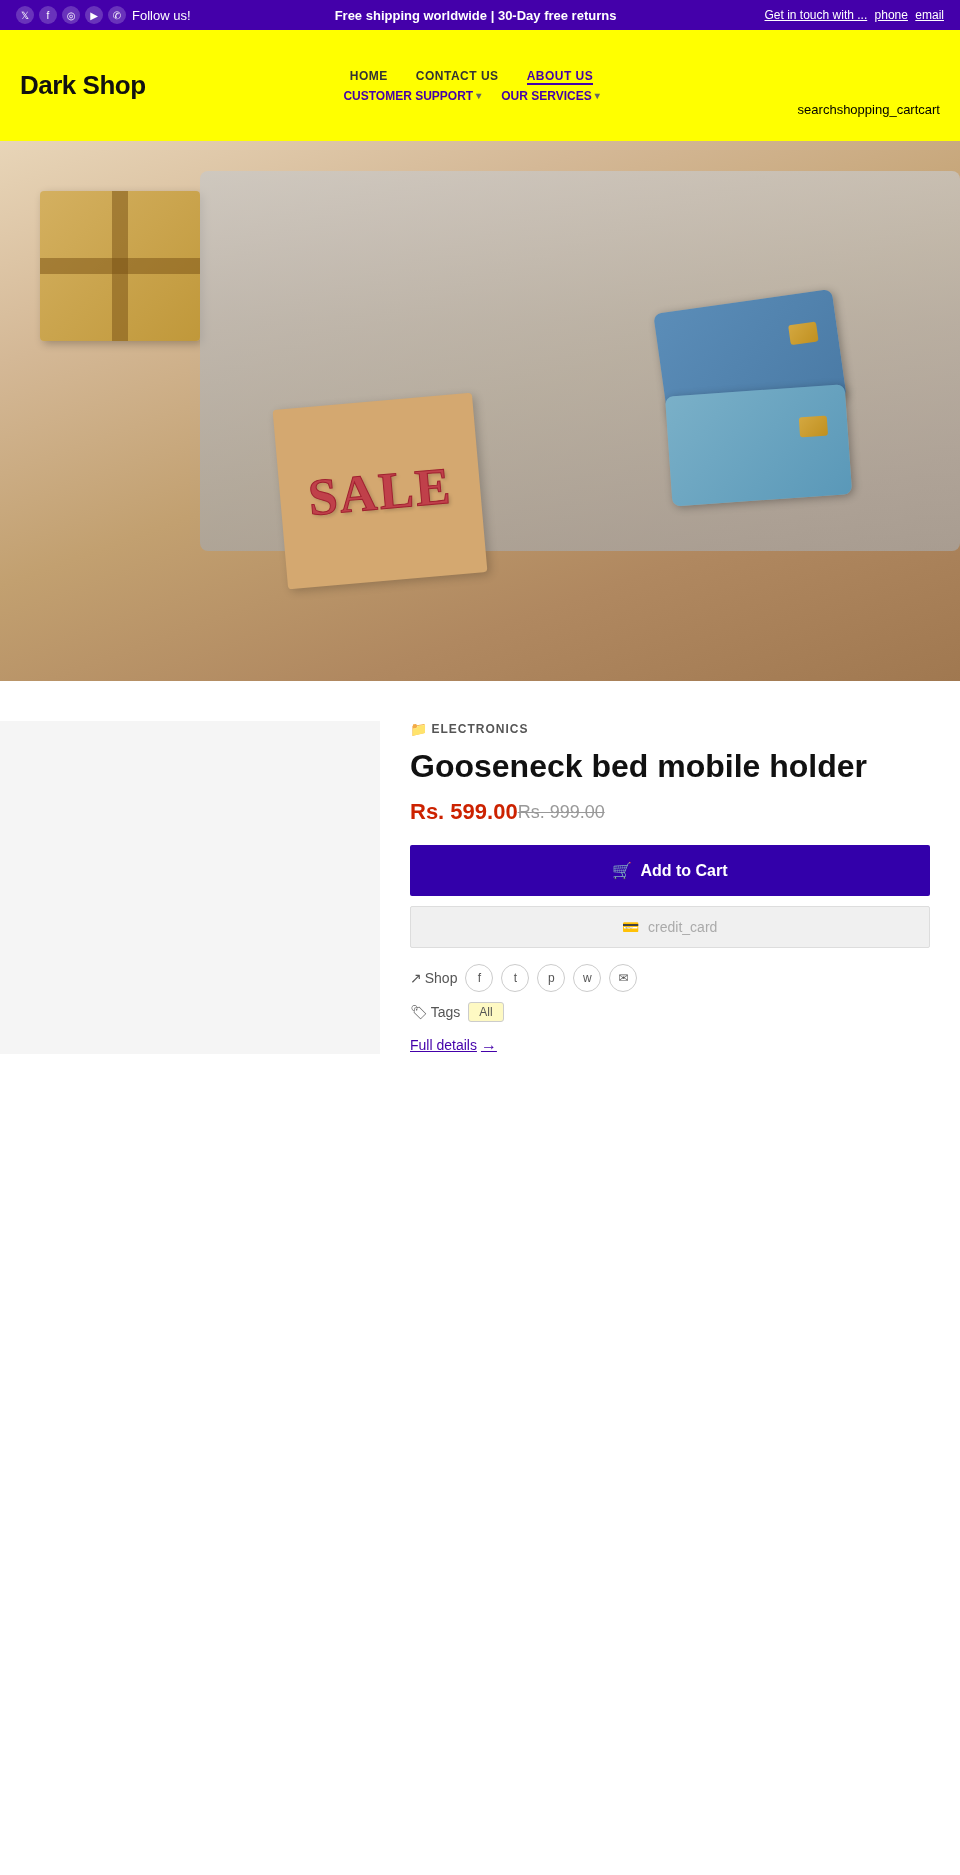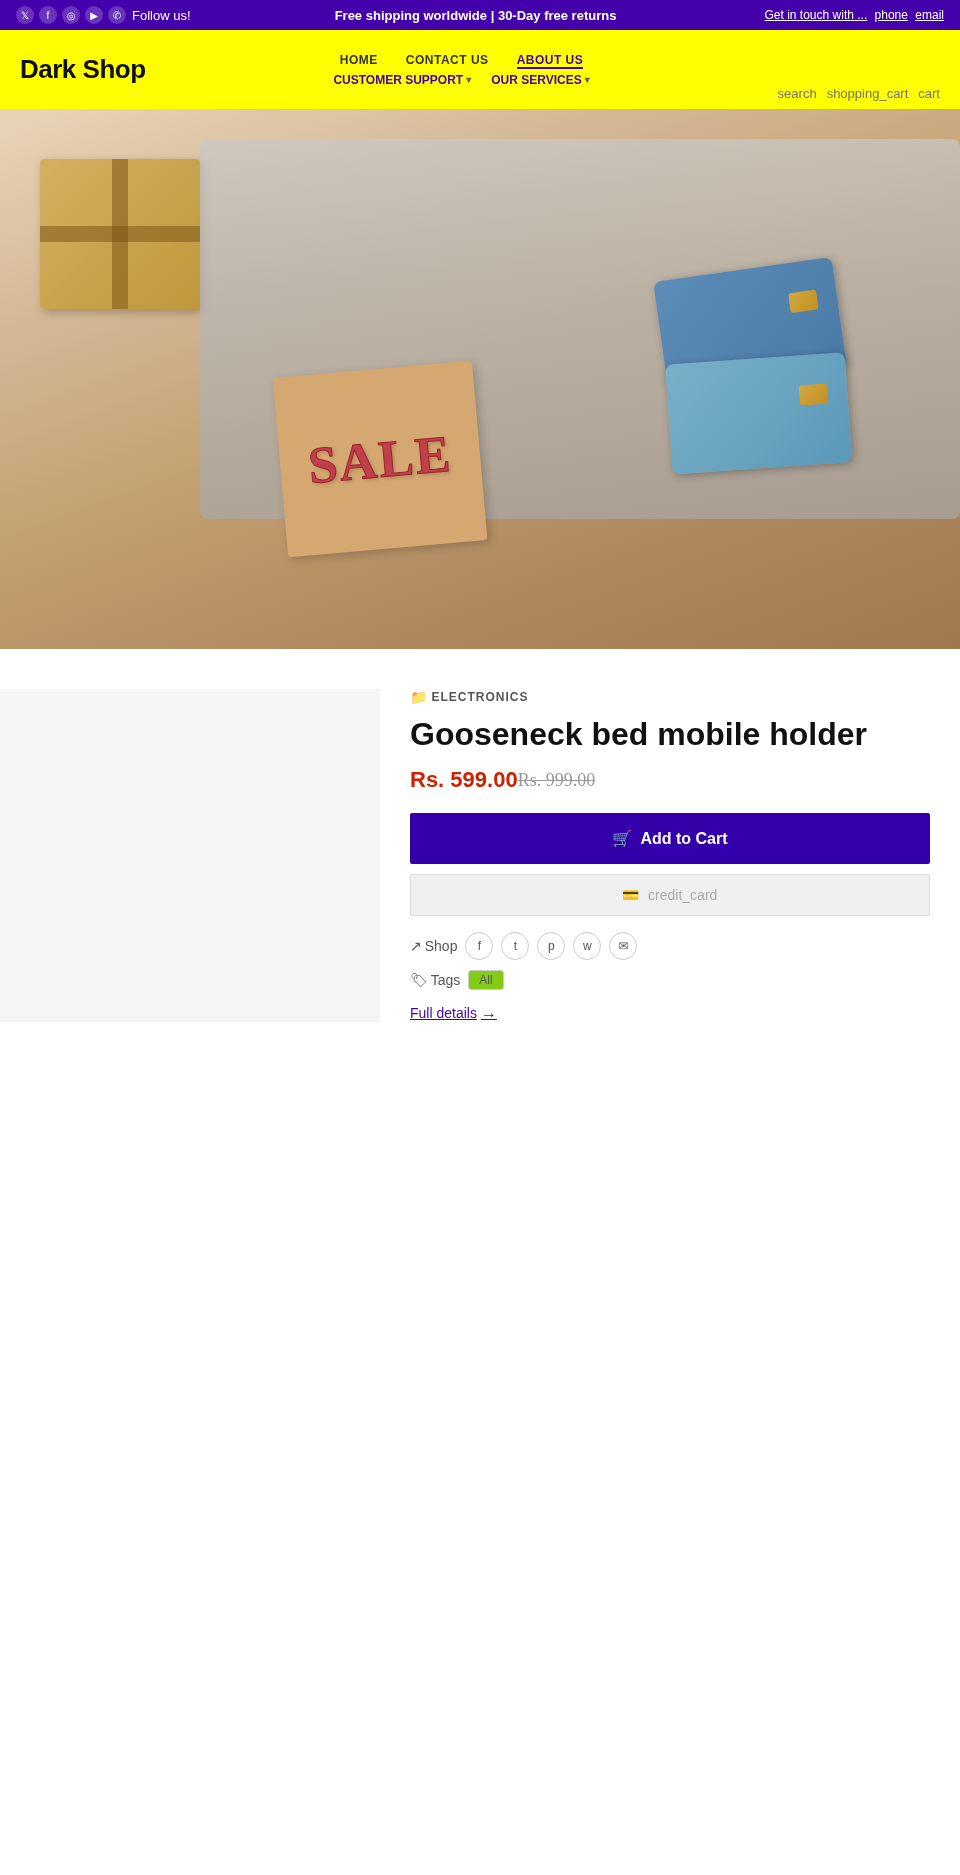--- a/index.html
+++ b/index.html
@@ -25,21 +25,21 @@
     .top-bar-center { text-align: left; font-weight: 600; font-size: 13px; }
     .top-bar-right { font-size: 12px; }
     .top-bar-right span { cursor: pointer; text-decoration: underline; margin-left: 4px; }
 
     
     .header {
       background: #ffff00;
       display: flex;
       align-items: center;
       justify-content: space-between;
-      padding: 8px 20px;
+      padding: 24px 20px;
     }
     .logo {
       font-size: 26px;
       font-weight: 900;
       color: #111;
       letter-spacing: -0.5px;
     }
     .nav-center {
       display: flex;
       flex-direction: column;
@@ -62,23 +62,22 @@
       font-size: 12px;
       font-weight: 700;
       color: #4400aa;
     }
     .nav-bottom .nav-item {
       display: flex; align-items: center; gap: 3px; cursor: pointer;
     }
     .nav-bottom .nav-item .arrow { font-size: 10px; color: #666; }
     .header-right {
       display: flex;
-      gap: 10px;
       font-size: 13px;
-      color: #737373;
+      color: #000000;
       font-weight: 500;
       margin-top: 48px;
     }
     .header-right span { cursor: pointer; }
 
     
     .hero {
       width: 960px;
       height: 540px;
       background: linear-gradient(135deg, #d4b896 0%, #c8a87a 30%, #b09070 60%, #a0826a 100%);
@@ -227,21 +226,20 @@
     }
     .price-current {
       font-size: 22px;
       font-weight: 700;
       color: #cc2200;
     }
     .price-original {
       font-size: 18px;
       color: #999;
       text-decoration: line-through;
-      font-family: Liberation Serif, serif;
     }
     .add-to-cart-btn {
       width: 100%;
       background: #3300aa;
       color: #fff;
       border: none;
       padding: 16px;
       font-size: 16px;
       font-weight: 600;
       cursor: pointer;
@@ -291,21 +289,21 @@
       font-size: 14px;
       color: #555;
     }
     .tag-icon-label { display: flex; align-items: center; gap: 3px; }
     .tag-badge {
       border: 1px solid #ccc;
       border-radius: 3px;
       padding: 2px 10px;
       font-size: 12px;
       color: #555;
-      background: #84cc16;
+      background: #fef9c3;
       cursor: pointer;
     }
     .full-details-link {
       display: flex;
       align-items: center;
       gap: 4px;
       color: #4400aa;
       font-size: 14px;
       text-decoration: underline;
       cursor: pointer;

